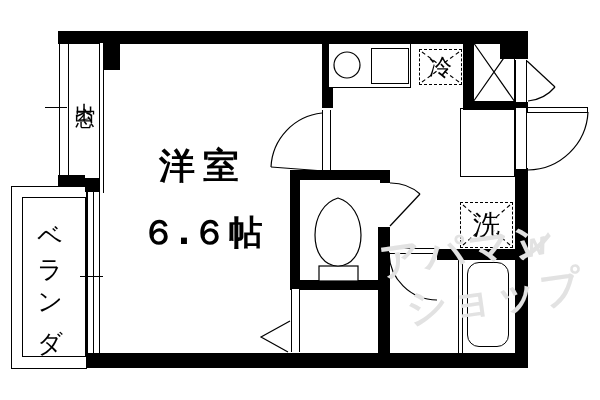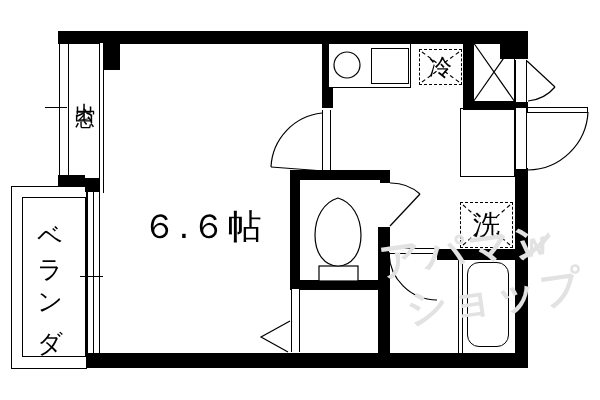--- a/index.html
+++ b/index.html
@@ -8,21 +8,21 @@
   .w{position:absolute;background:#000;}
   .vl{position:absolute;background:#000;width:1px;}
   .hl{position:absolute;background:#000;height:1px;}
   .box{position:absolute;border:1px solid #000;background:transparent;box-sizing:border-box;}
   .dashbox{position:absolute;border:1px dashed #000;background:transparent;box-sizing:border-box;}
   .dbl{position:absolute;border-left:1px solid #000;border-right:1px solid #000;background:#fff;box-sizing:border-box;}
   .txt{position:absolute;line-height:1.1;}
   .vert{writing-mode:vertical-rl;text-orientation:upright;}
   svg.overlay{position:absolute;left:0;top:0;z-index:5;pointer-events:none;}
   .lbl-room{left:128px;top:146px;width:150px;text-align:center;font-size:36px;font-weight:600;letter-spacing:8px;}
-  .lbl-size{left:118px;top:208px;width:170px;text-align:center;font-size:34px;font-weight:400;letter-spacing:2px;}
+  .lbl-size{left:118px;top:214px;width:170px;text-align:center;font-size:34px;font-weight:700;letter-spacing:2px;}
   .lbl-bay{left:73px;top:86px;font-size:21px;letter-spacing:4px;}
   .lbl-veranda{left:36px;top:208px;font-size:25px;letter-spacing:6px;}
   .lbl-fridge{left:419px;top:49px;width:43px;height:36px;text-align:center;font-size:23px;line-height:36px;}
   .lbl-washer{left:460px;top:202px;width:53px;height:46px;text-align:center;font-size:27px;line-height:46px;}
   .lbl-cl{left:310px;top:307px;width:74px;text-align:center;font-size:22px;letter-spacing:9px;}
   .wm{position:absolute;left:376px;top:238px;width:210px;z-index:20;color:#e2e2e2;
       font-weight:bold;font-size:41px;line-height:50px;letter-spacing:3px;
       transform:rotate(-8deg);transform-origin:left top;}
   .wm .l2{display:block;margin-left:20px;}
   .wm-logo{position:absolute;left:521px;top:234px;z-index:20;color:#e2e2e2;
@@ -105,20 +105,21 @@
 
       <path d="M290 321 L261 337 L288 352"></path>
 
       <rect x="319" y="266" width="39" height="15" fill="#fff"></rect>
       <path fill="#fff" d="M338 198 C 324 202 315 217 315 235 C 315 254 325 266 338 266 C 351 266 361 254 361 235 C 361 217 352 202 338 198 Z"></path>
     </g>
   </svg>
 
   <div class="txt vert lbl-bay">出窓</div>
   <div class="txt vert lbl-veranda">ベランダ</div>
+  <div class="txt lbl-room">洋室</div>
   <div class="txt lbl-size">６.６帖</div>
   <div class="txt lbl-fridge">冷</div>
   <div class="txt lbl-washer">洗</div>
 
   <div class="wm">
     <span>アパマン</span>
     <span class="l2">ショップ</span>
   </div>
   <div class="wm-logo">W</div>
 

